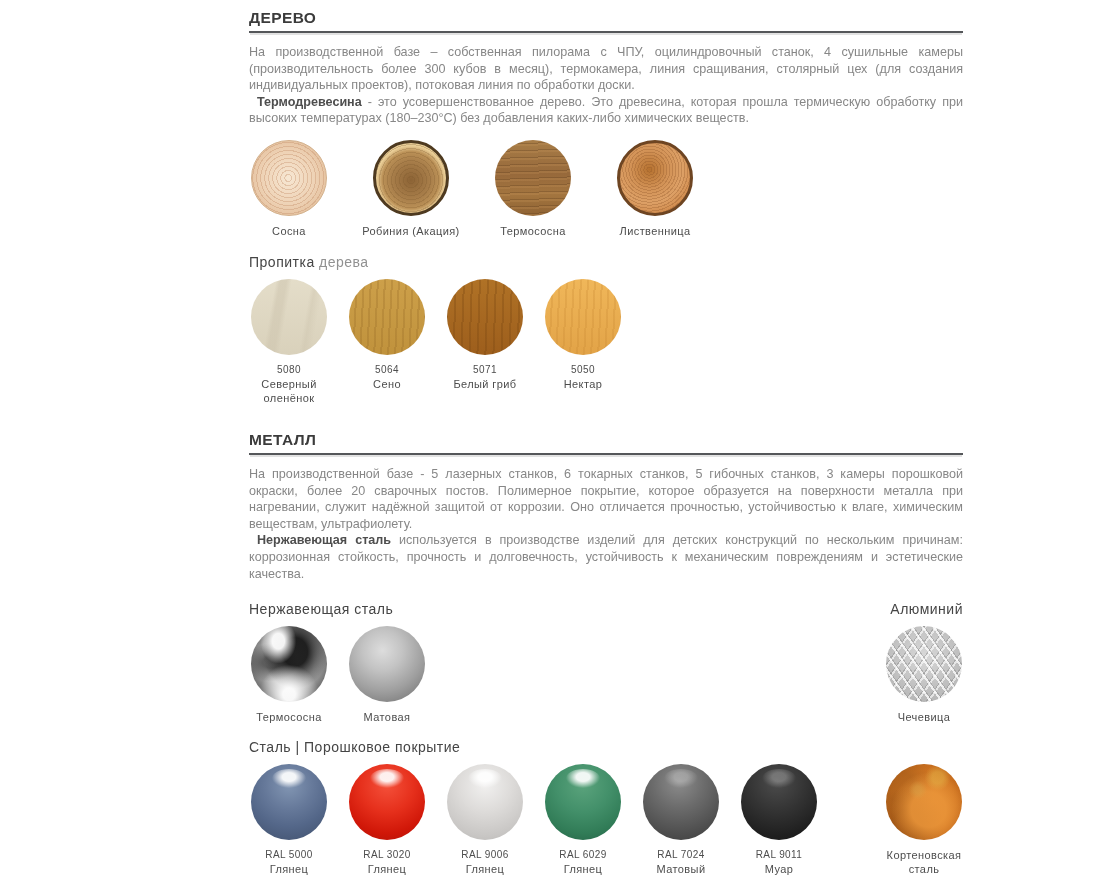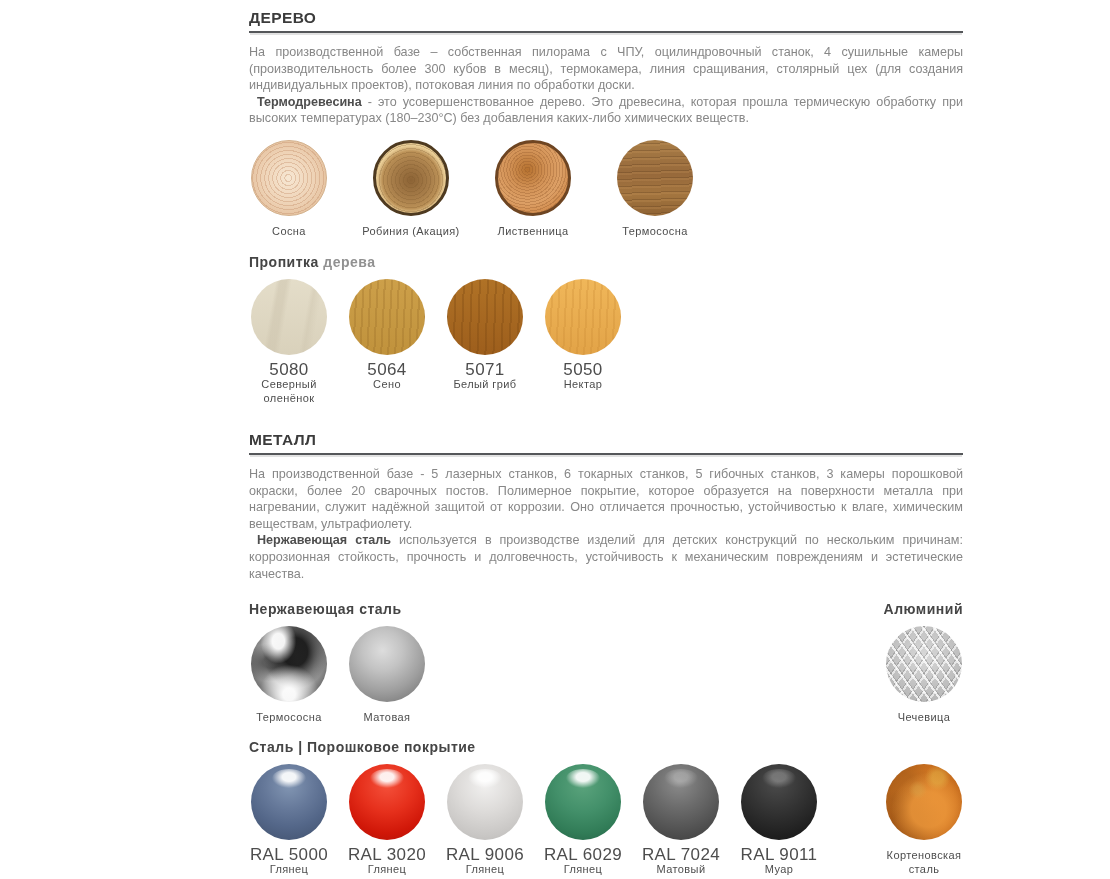--- a/index.html
+++ b/index.html
@@ -11,32 +11,32 @@
   .section-title { font-size:15.5px; font-weight:700; color:#3b3b3b; letter-spacing:.4px;
                    padding:9px 0 4px 0; border-bottom:2px solid #55575a;
                    box-shadow:0 3px 0 -1px #e2e2e2; }
   .mt-metal { margin-top:17px; }
 
   p.body { margin-top:11px; font-size:12.6px; line-height:16.6px; color:#878787;
            text-align:justify; }
   p.body + p.body { margin-top:0; }
   .bold-lead { font-weight:700; color:#4e4e4e;margin-left:8px; }
 
-  .subhead { font-size:14px; color:#454545; letter-spacing:.5px; font-weight:700; }
+  .subhead { font-size:14px; color:#454545; letter-spacing:.5px; font-weight:400; }
   .subhead .light { color:#919191; }
   .row-heads { display:flex; justify-content:space-between; align-items:flex-end; }
 
   .swatch-row { display:flex; margin-left:-9px; align-items:flex-start; }
   .cell { width:98px; flex:0 0 98px; text-align:center; }
   .cell-right { margin-left:auto; margin-right:-10px; width:98px; flex:0 0 98px; text-align:center; }
   .sw { width:76px; height:76px; border-radius:50%; margin:0 auto; position:relative; }
   .sw-label { margin-top:8px; font-size:11px; line-height:14px; color:#4d4d4d;
               letter-spacing:.4px; }
   .nowrap { white-space:nowrap; }
-  .sw-code { font-size:17px; }
+  .sw-code { font-size:10px; }
 
   
   .wood-sosna { border:1px solid #d3b18c;
     background:
       repeating-radial-gradient(circle at 49% 50%, rgba(196,143,106,0) 0 3px, rgba(196,143,106,.38) 3px 4px),
       radial-gradient(circle at 49% 50%, #f7e7d3 0%, #eed2b5 50%, #e4c09d 78%, #dcb28c 100%); }
   .wood-robinia { border:3px solid #4e3a20;
     background:
       repeating-radial-gradient(circle at 50% 53%, rgba(120,85,42,0) 0 3px, rgba(120,85,42,.25) 3px 4px),
       radial-gradient(circle at 50% 53%, #8c6335 0%, #a87e4a 38%, #bb9157 56%, #e9cd96 67%, #eed7a2 86%, #c9a76e 100%); }
@@ -113,26 +113,26 @@
     <div class="swatch-row spacer-to-row">
       <div class="cell">
         <div class="sw wood-sosna"></div>
         <div class="sw-label nowrap">Сосна</div>
       </div>
       <div class="cell">
         <div class="sw wood-robinia"></div>
         <div class="sw-label nowrap">Робиния (Акация)</div>
       </div>
       <div class="cell">
+        <div class="sw wood-termo"></div>
+        <div class="sw-label nowrap">Термососна</div>
+      </div>
+      <div class="cell">
         <div class="sw wood-listv"></div>
         <div class="sw-label nowrap">Лиственница</div>
-      </div>
-      <div class="cell">
-        <div class="sw wood-termo"></div>
-        <div class="sw-label nowrap">Термососна</div>
       </div>
     </div>
 
     <div class="subhead" style="margin-top:16px;"><span>Пропитка</span><span class="light"> дерева</span></div>
 
     <div class="swatch-row row-gap">
       <div class="cell">
         <div class="sw imp-5080"></div>
         <div class="sw-label">
           <div class="sw-code">5080</div>

